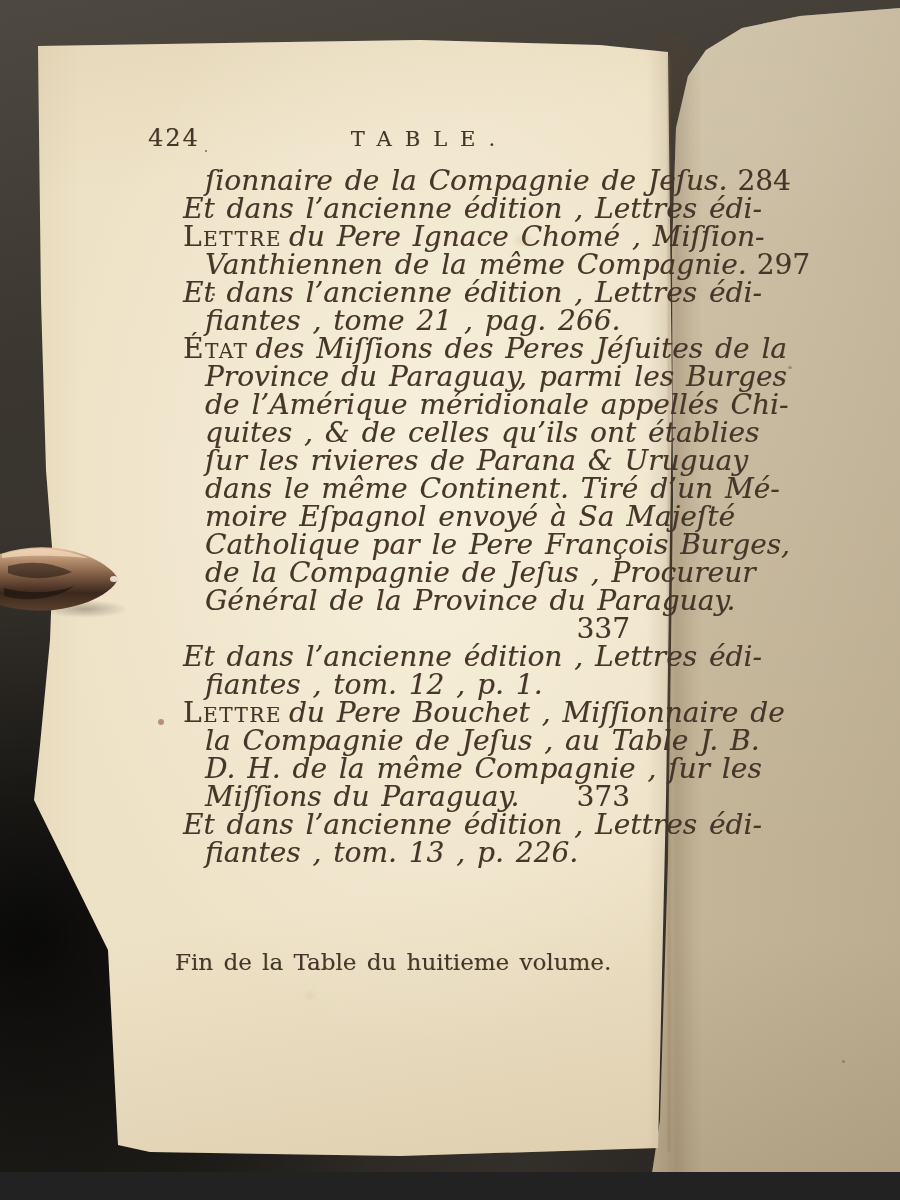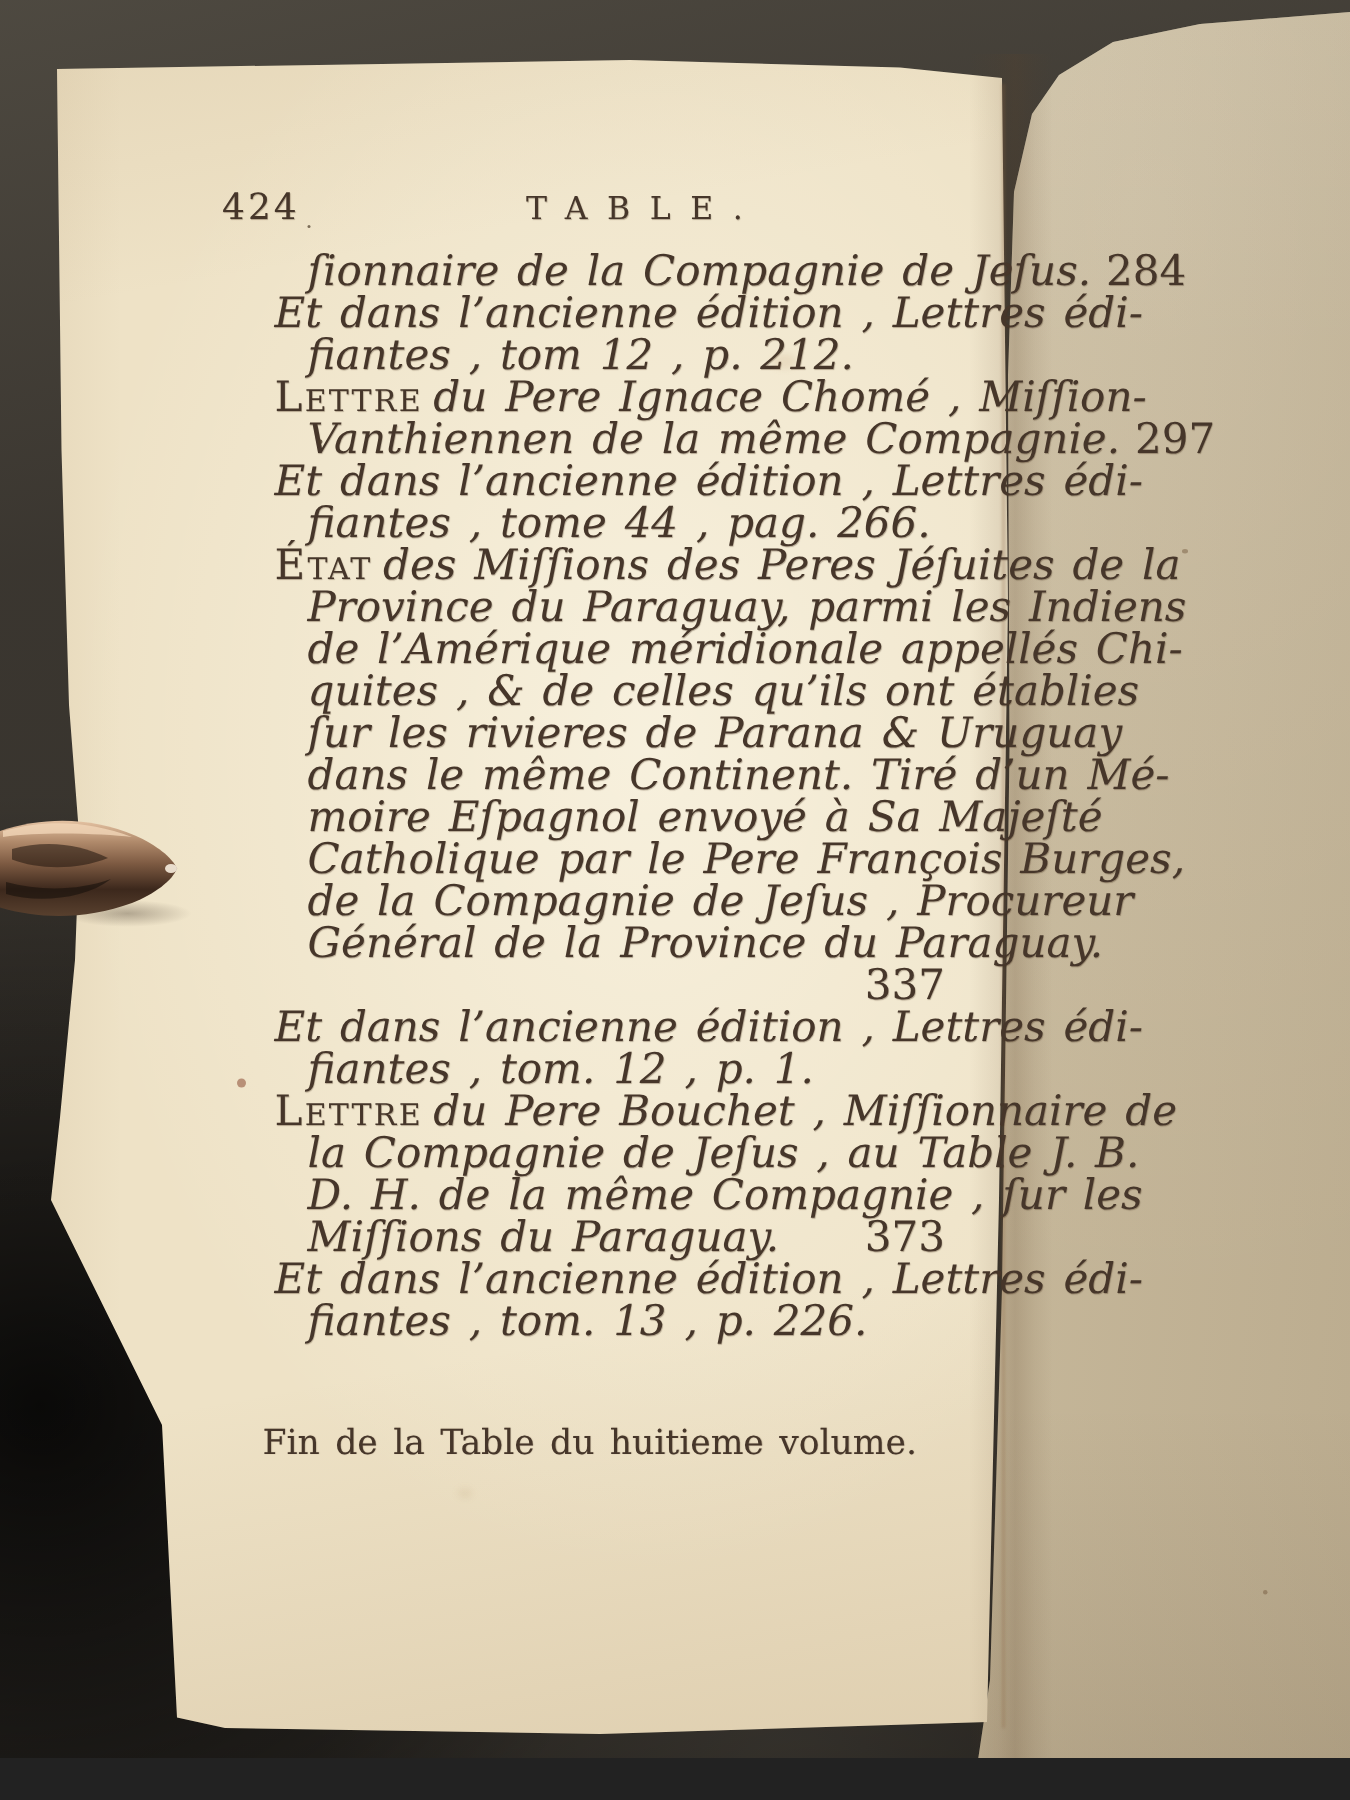--- a/index.html
+++ b/index.html
@@ -94,41 +94,38 @@
   </div>
 
   <div id="toc">
       <div class="toc-line indent">
         <span class="t">ſionnaire de la Compagnie de Jeſus.</span>
         <span class="n">284</span>
       </div>
       <div class="toc-line">
         <span class="t">Et dans l’ancienne édition , Lettres édi-</span>
       </div>
-      <div class="toc-line indent">
-        <span class="t">fiantes , tom 12 , p. 212.</span>
-      </div>
       <div class="toc-line">
         <span class="t"><span class="lead">Lettre</span>du Pere Ignace Chomé , Miſſion-</span>
       </div>
       <div class="toc-line indent">
         <span class="t">Vanthiennen de la même Compagnie.</span>
         <span class="n">297</span>
       </div>
       <div class="toc-line">
         <span class="t">Et dans l’ancienne édition , Lettres édi-</span>
       </div>
       <div class="toc-line indent">
-        <span class="t">fiantes , tome 44 , pag. 266.</span>
+        <span class="t">fiantes , tome 21 , pag. 266.</span>
       </div>
       <div class="toc-line">
         <span class="t"><span class="lead">État</span>des Miſſions des Peres Jéſuites de la</span>
       </div>
       <div class="toc-line indent">
-        <span class="t">Province du Paraguay, parmi les Indiens</span>
+        <span class="t">Province du Paraguay, parmi les Burges</span>
       </div>
       <div class="toc-line indent">
         <span class="t">de l’Amérique méridionale appellés Chi-</span>
       </div>
       <div class="toc-line indent">
         <span class="t">quites , &amp; de celles qu’ils ont établies</span>
       </div>
       <div class="toc-line indent">
         <span class="t">ſur les rivieres de Parana &amp; Uruguay</span>
       </div>

